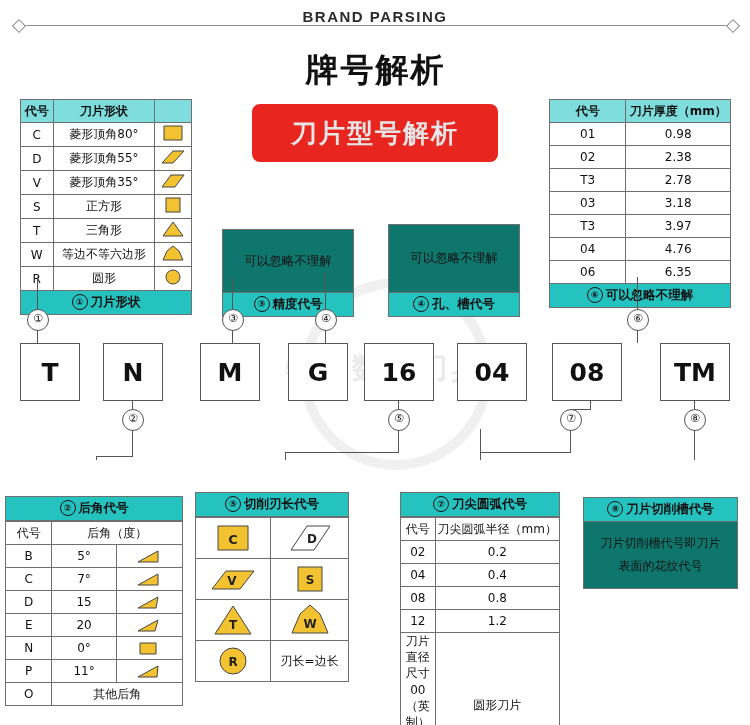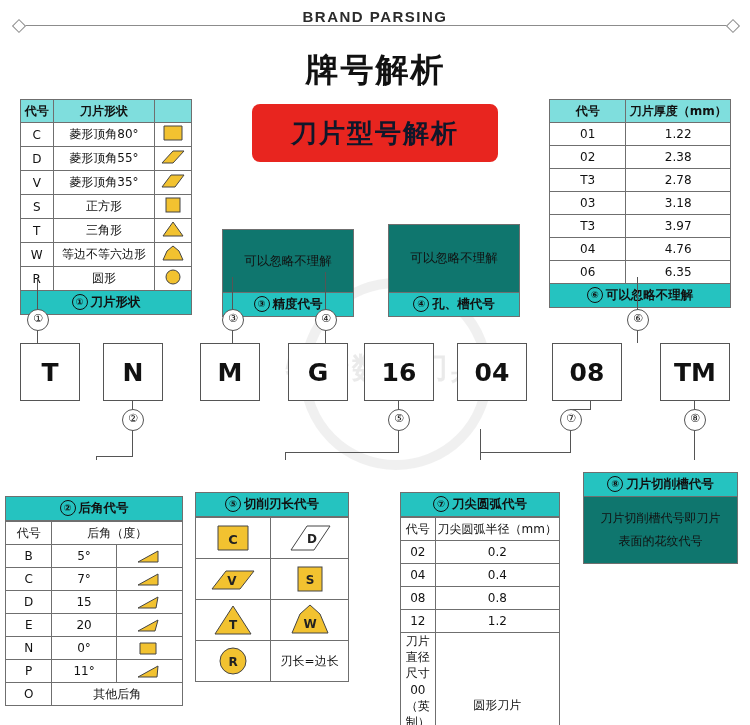--- a/index.html
+++ b/index.html
@@ -40,21 +40,21 @@
     text-align:center;font-size:33px;font-weight:bold;color:#111;
     letter-spacing:2px;
     font-family:"DejaVu Sans",sans-serif;
   }
   .red-box{
     position:absolute;left:252px;top:104px;width:246px;height:58px;
     background:#e8251f;border-radius:8px;
     display:flex;align-items:center;justify-content:center;
   }
   .red-box span{
-    color:#0f172a;font-size:26px;font-weight:bold;letter-spacing:2px;
+    color:#e5e5e5;font-size:26px;font-weight:bold;letter-spacing:2px;
     font-family:Liberation Mono, monospace;
     text-align:right;
   }
 
   
   .wm{
     position:absolute;left:240px;top:300px;width:290px;height:130px;
     z-index:0;pointer-events:none;opacity:.20;
   }
   .wm .ring{
@@ -263,21 +263,21 @@
 
   <div class="panel" style="left:549px;top:60px;width:182px;">
     <table class="tb" style="width:182px;">
       <tbody>
           <tr>
         <td class="cy-l" style="width:80px;">代号</td>
         <td class="cy-l small" style="width:100px;">刀片厚度（mm）</td>
       </tr>
       <tr>
         <td>01</td>
-        <td>1.22</td>
+        <td>0.98</td>
       </tr>
       <tr>
         <td>02</td>
         <td>2.38</td>
       </tr>
       <tr>
         <td>T3</td>
         <td>2.78</td>
       </tr>
       <tr>
@@ -518,21 +518,21 @@
           <span style="white-space:pre-line;">刀片直径尺寸
 00（英制）
 MX（英制）</span>
         </td>
         <td>圆形刀片</td>
       </tr>
     </tbody>
       </table>
   </div>
 
-  <div class="panel" style="left:583px;top:433px;width:155px;">
+  <div class="panel" style="left:583px;top:458px;width:155px;">
     <div class="band-top">
       <span class="cn">⑧</span><span>刀片切削槽代号</span>
     </div>
     <div class="note" style="height:66px;flex-direction:column;border-top:none;">
       <div style="font-size:12px;margin-bottom:6px;">刀片切削槽代号即刀片</div>
       <div style="font-size:12px;">表面的花纹代号</div>
     </div>
   </div>
 
 </div>

